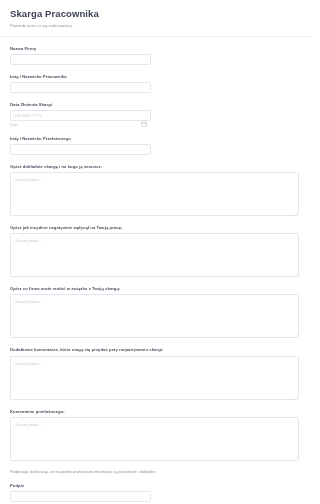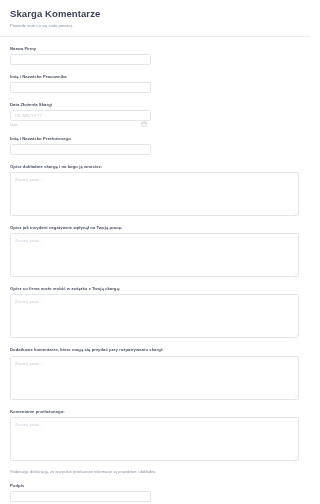--- a/index.html
+++ b/index.html
@@ -105,21 +105,21 @@
     line-height: 1.25;
     margin: 2px 0 9px 0;
   }
 </style>
 </head>
 <body>
 
 <div class="page">
 
   <div class="header">
-    <h1 class="title">Skarga Komentarze</h1>
+    <h1 class="title">Skarga Pracownika</h1>
     <p class="subtitle">Powiedz nam co się stało poniżej.</p>
   </div>
 
   <div class="form">
 
     <div class="field">
       <label class="label">Nazwa Firmy</label>
       <input class="input" type="text" value="" placeholder="" style="">
     </div>
 

